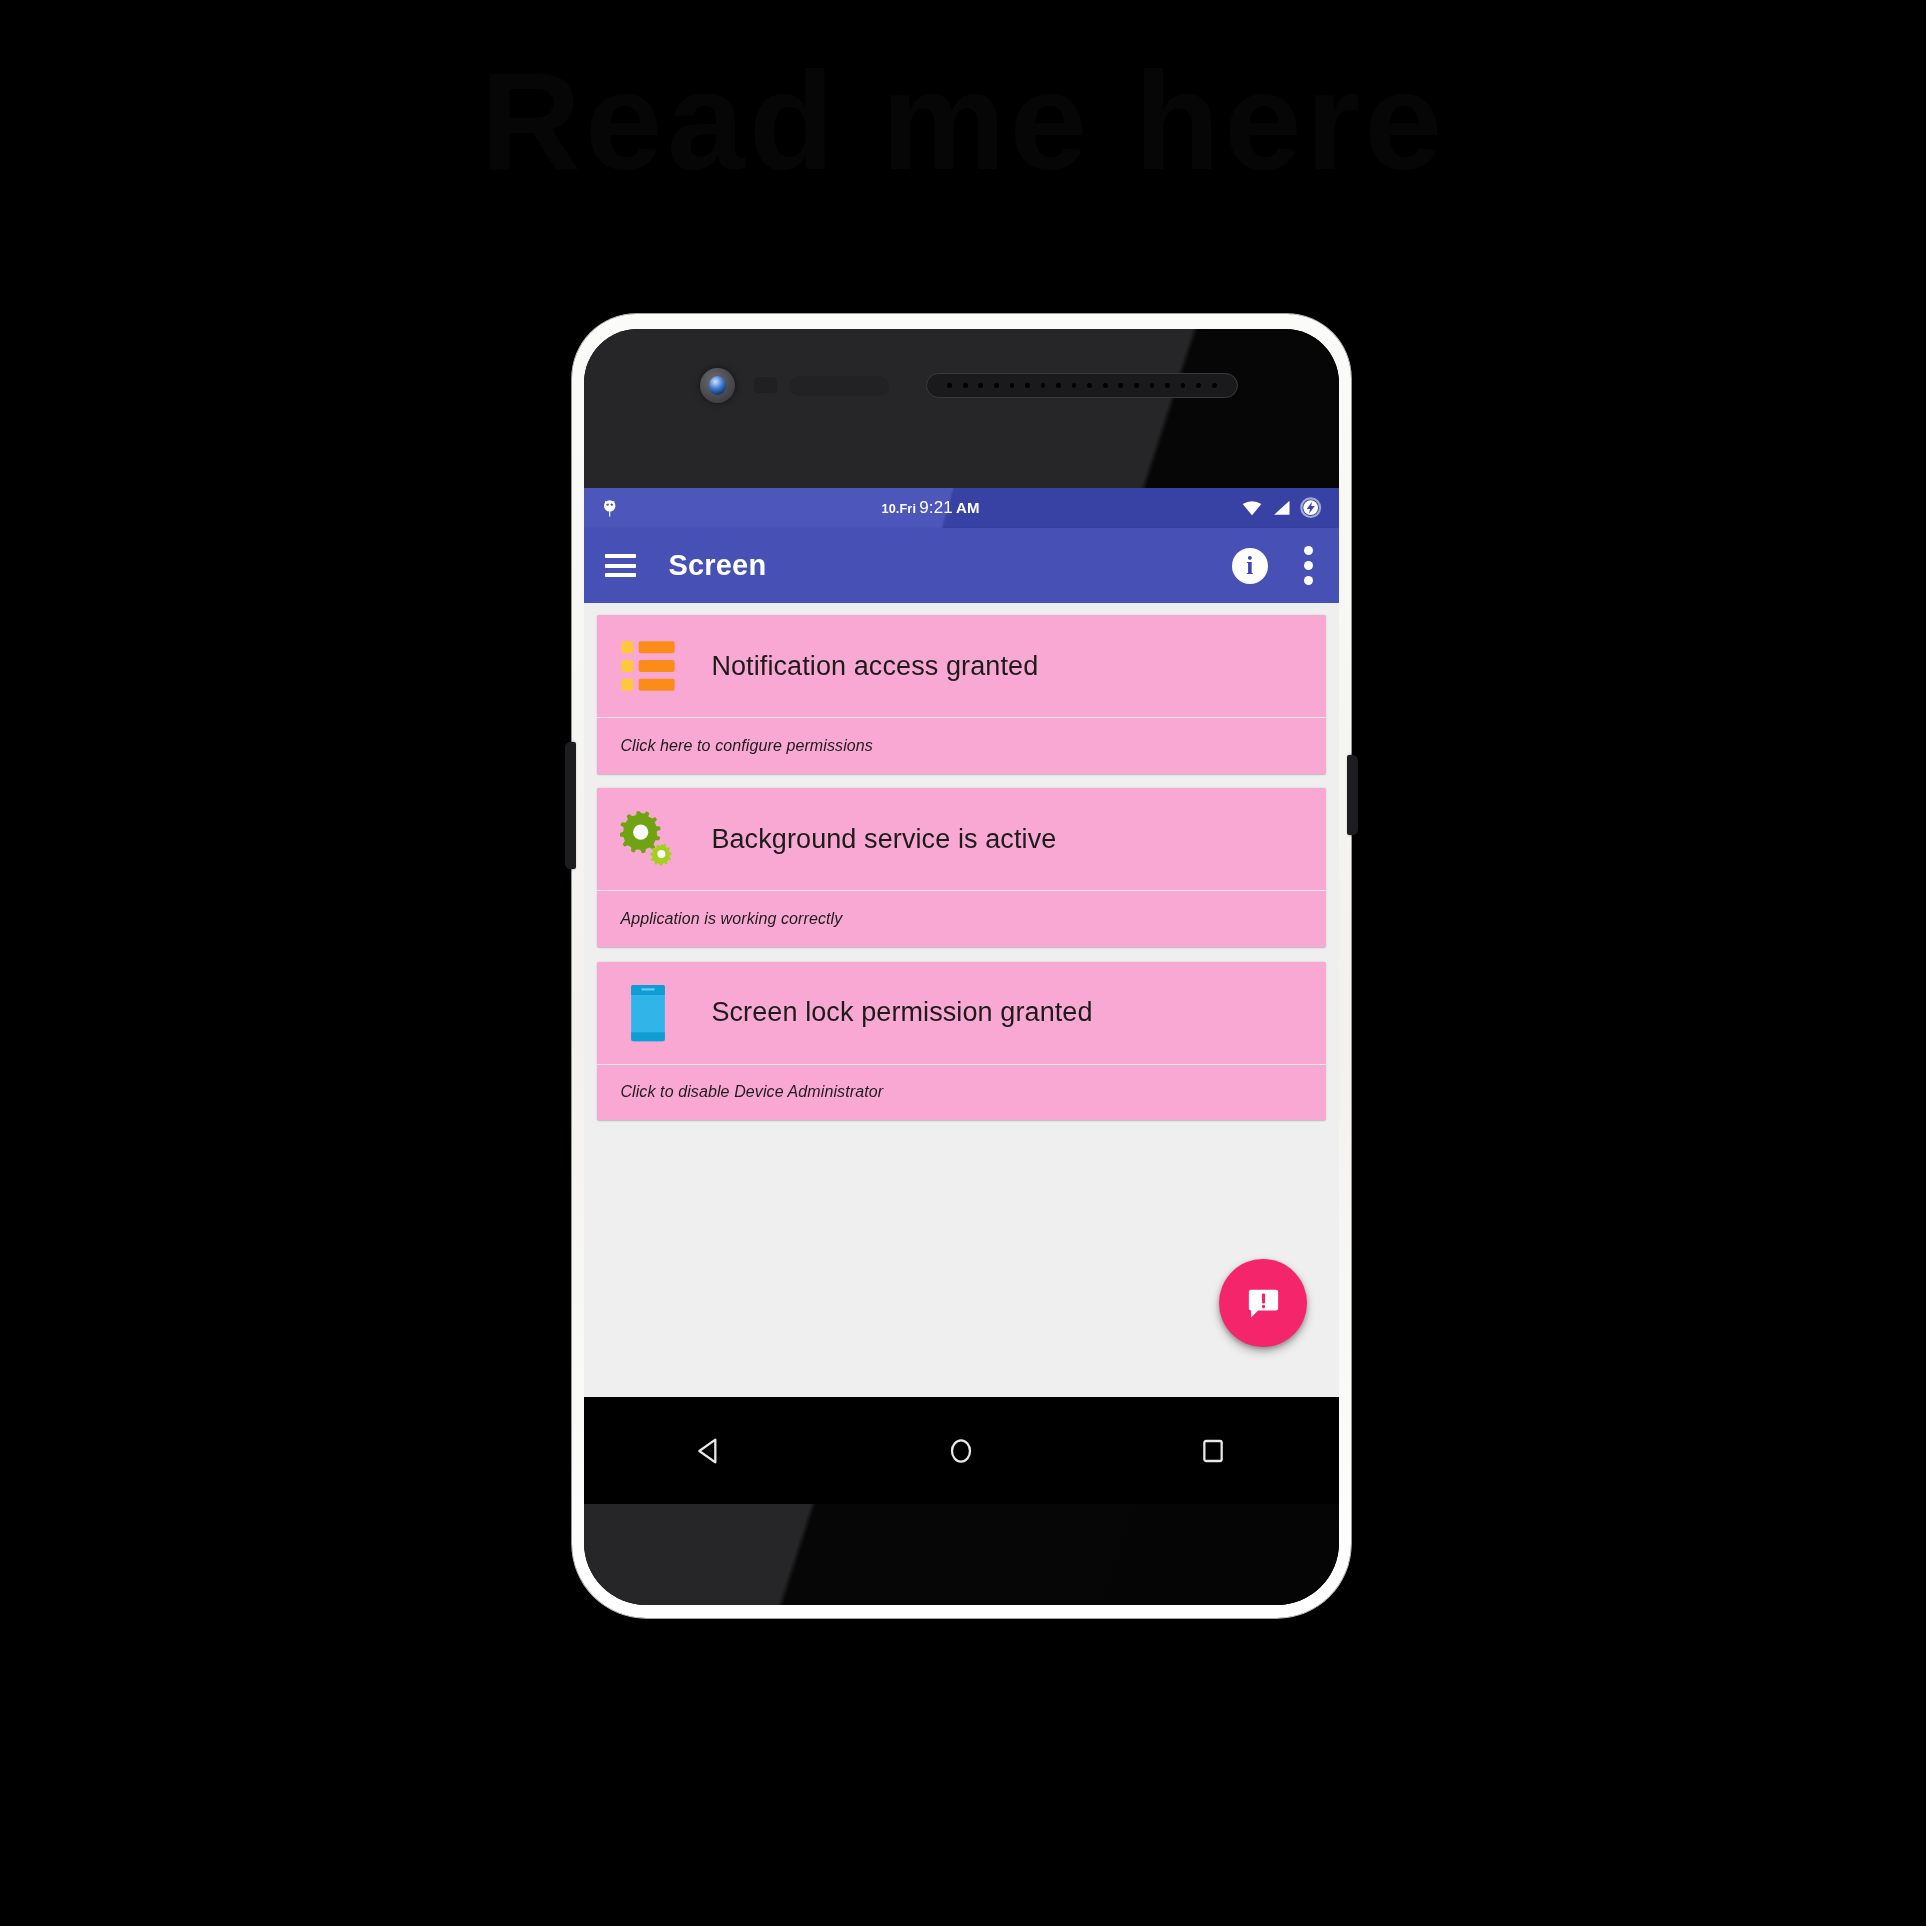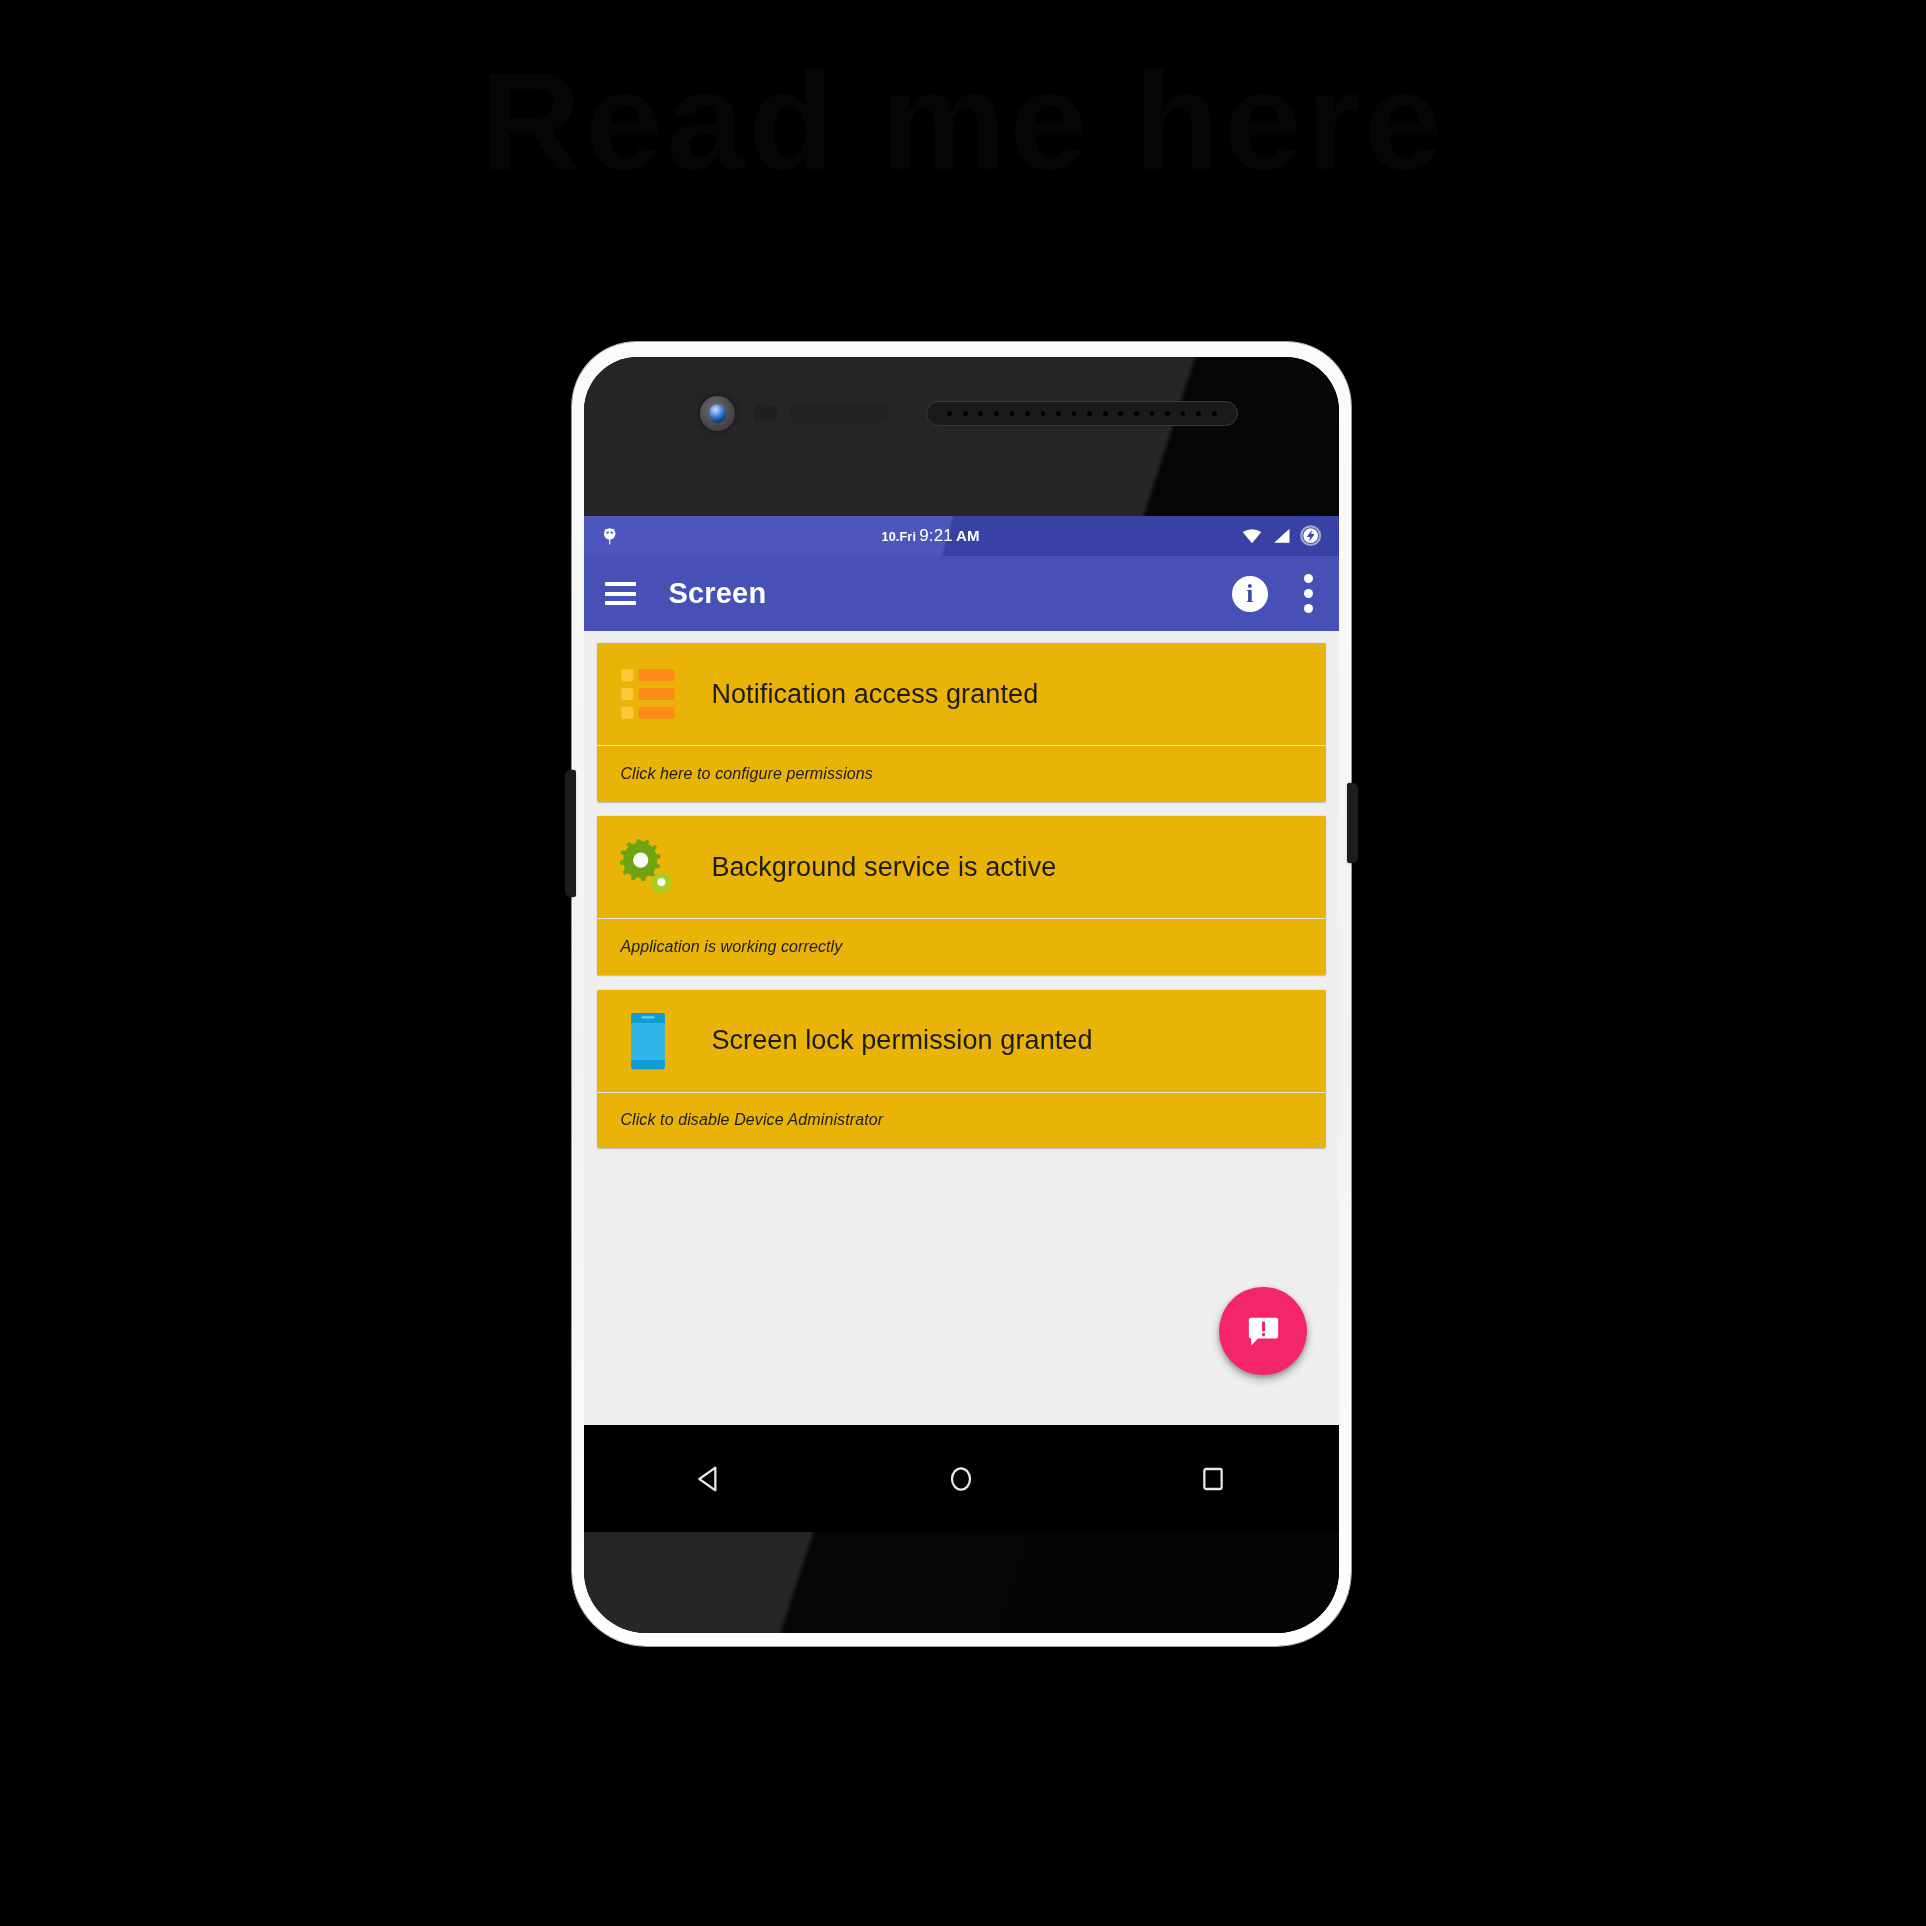--- a/index.html
+++ b/index.html
@@ -38,21 +38,20 @@
   
   #device {
     position: absolute;
     left: 572px;
     top: 314px;
     width: 779px;
     height: 1304px;
     background: linear-gradient(180deg, #fbfbf9 0%, #f2f1ee 55%, #ffffff 100%);
     border-radius: 64px 64px 74px 74px;
     box-shadow: 0 0 0 0.7px #d9d7d2;
-    margin-top: 28px;
   }
 
   
   #bezel {
     position: absolute;
     left: 12px;
     top: 14.7px;
     width: 755px;
     height: 1276px;
     background: #0b0b0b;
@@ -262,21 +261,21 @@
 
   
   #content {
     position: relative;
     height: 795px;
     background: #efefef;
     padding: 12px 13.4px 0 13.4px;
   }
 
   .card {
-    background: #eab308;
+    background: #f9a8d4;
     border-radius: 2px;
     box-shadow: 0 0.7px 2px rgba(0,0,0,0.17), 0 0.7px 0.7px rgba(0,0,0,0.08);
     margin-bottom: 14.7px;
     overflow: hidden;
   }
 
   .card-main {
     display: flex;
     align-items: center;
     height: 102px;

